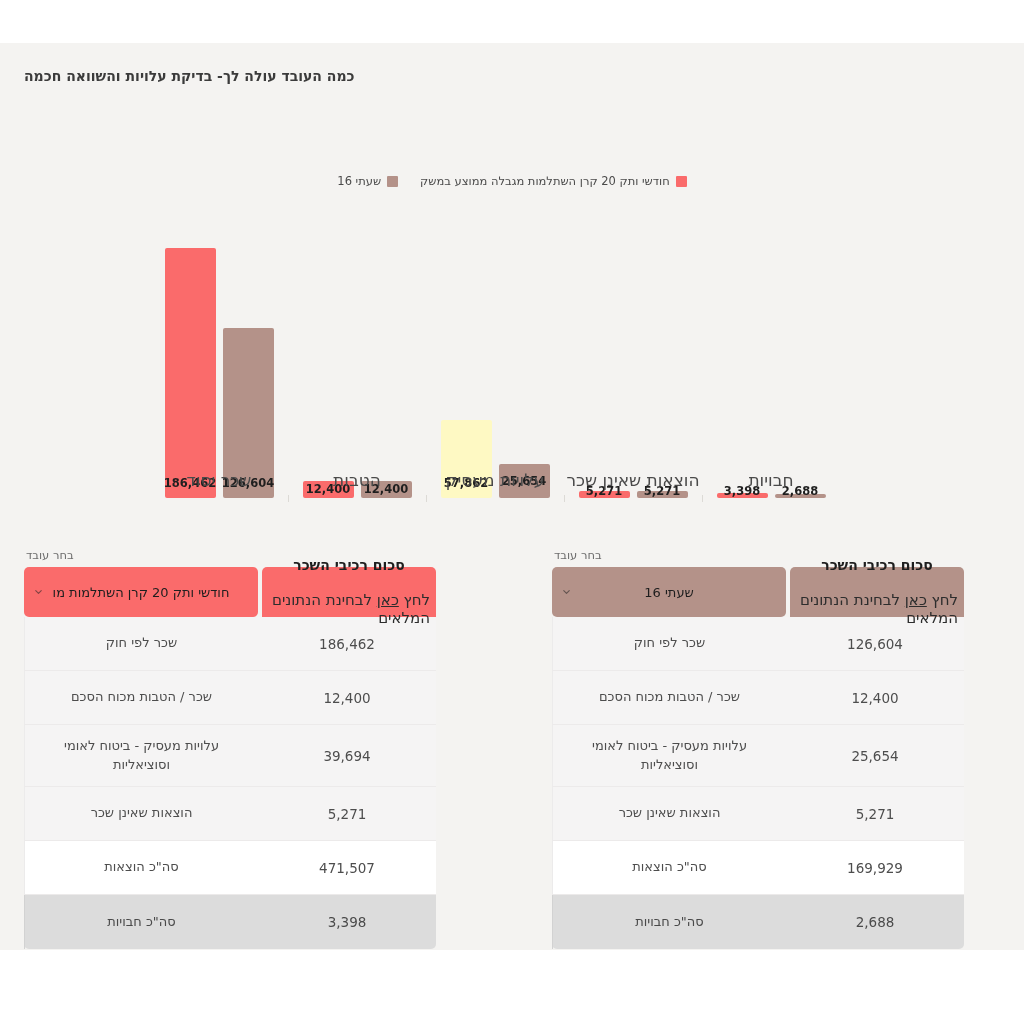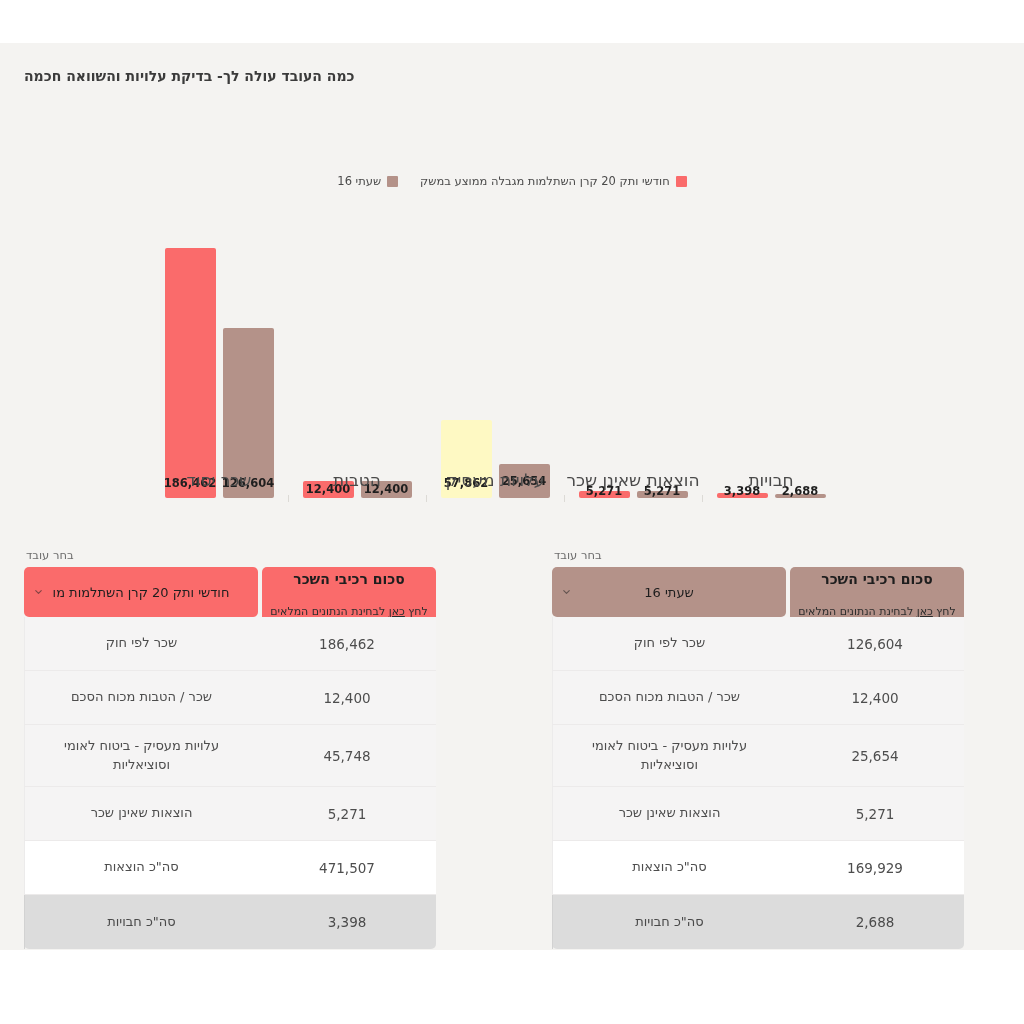--- a/index.html
+++ b/index.html
@@ -228,32 +228,33 @@
     width: 11px;
     height: 11px;
     opacity: .55;
   }
   .th-sum {
     flex: 1 1 auto;
     border-radius: 5px 5px 0 0;
     display: flex;
     flex-direction: column;
     align-items: center;
+    justify-content: center;
     gap: 18px;
     padding: 4px 6px;
   }
   .th-sum-title {
     font-size: 14px;
     font-weight: bold;
     color: #1e1e1e;
     direction: rtl;
     unicode-bidi: isolate;
   }
   .th-sum-sub {
-    font-size: 11px;
+    font-size: 15px;
     color: #2d2d2d;
     direction: rtl;
     unicode-bidi: isolate;
   }
   .th-sum-sub .lnk {
     text-decoration: underline;
     cursor: pointer;
   }
 
   .trow {
@@ -416,21 +417,21 @@
           </div>
           <div class="trow shade">
             <div class="c-val">186,462</div>
             <div class="c-name">שכר לפי חוק</div>
           </div>
           <div class="trow shade">
             <div class="c-val">12,400</div>
             <div class="c-name">שכר / הטבות מכוח הסכם</div>
           </div>
           <div class="trow shade tall">
-            <div class="c-val">45,748</div>
+            <div class="c-val">39,694</div>
             <div class="c-name">עלויות מעסיק - ביטוח לאומי וסוציאליות</div>
           </div>
           <div class="trow shade">
             <div class="c-val">5,271</div>
             <div class="c-name">הוצאות שאינן שכר</div>
           </div>
           <div class="trow white">
             <div class="c-val">471,507</div>
             <div class="c-name">סה"כ הוצאות</div>
           </div>

